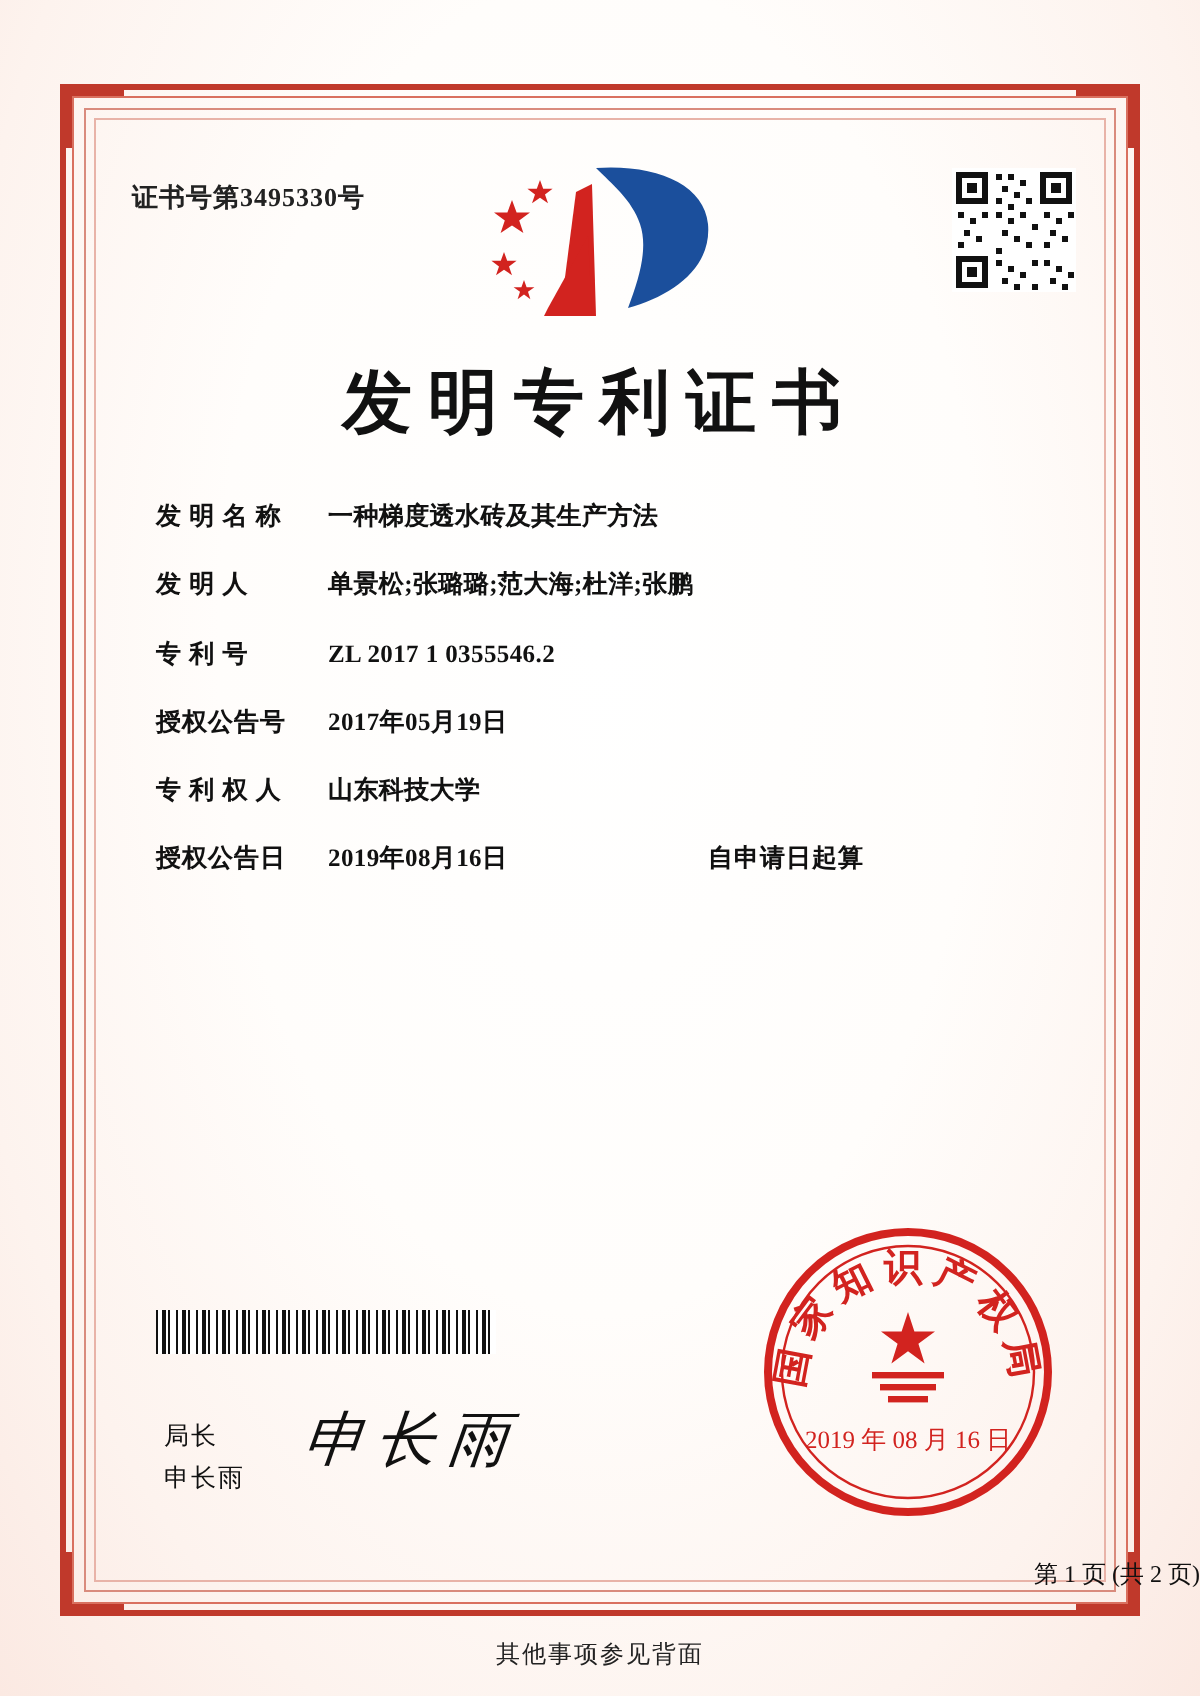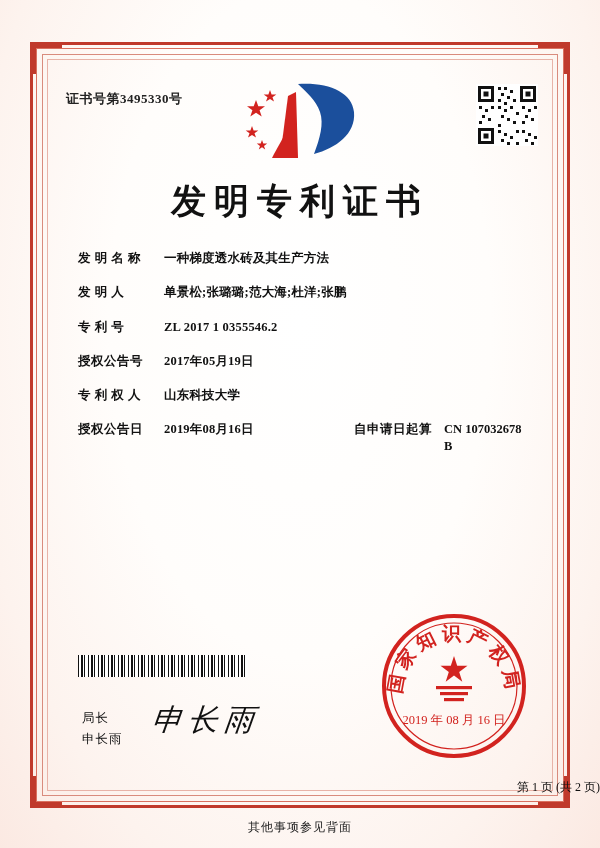--- a/index.html
+++ b/index.html
@@ -334,21 +334,20 @@
       <span class="value">2017年05月19日</span>
     </div>
     <div class="row">
       <span class="label">专 利 权 人</span>
       <span class="value">山东科技大学</span>
     </div>
     <div class="row two">
       <span class="label">授权公告日</span>
       <span class="value">2019年08月16日</span>
       <span class="label2">自申请日起算</span>
-      <span class="value2">CN 107032678 B</span>
     </div>
   </div>
 
 
   <div class="barcode"></div>
 
   <div class="sig-label">
     <div>局长</div>
     <div>申长雨</div>
   </div>

